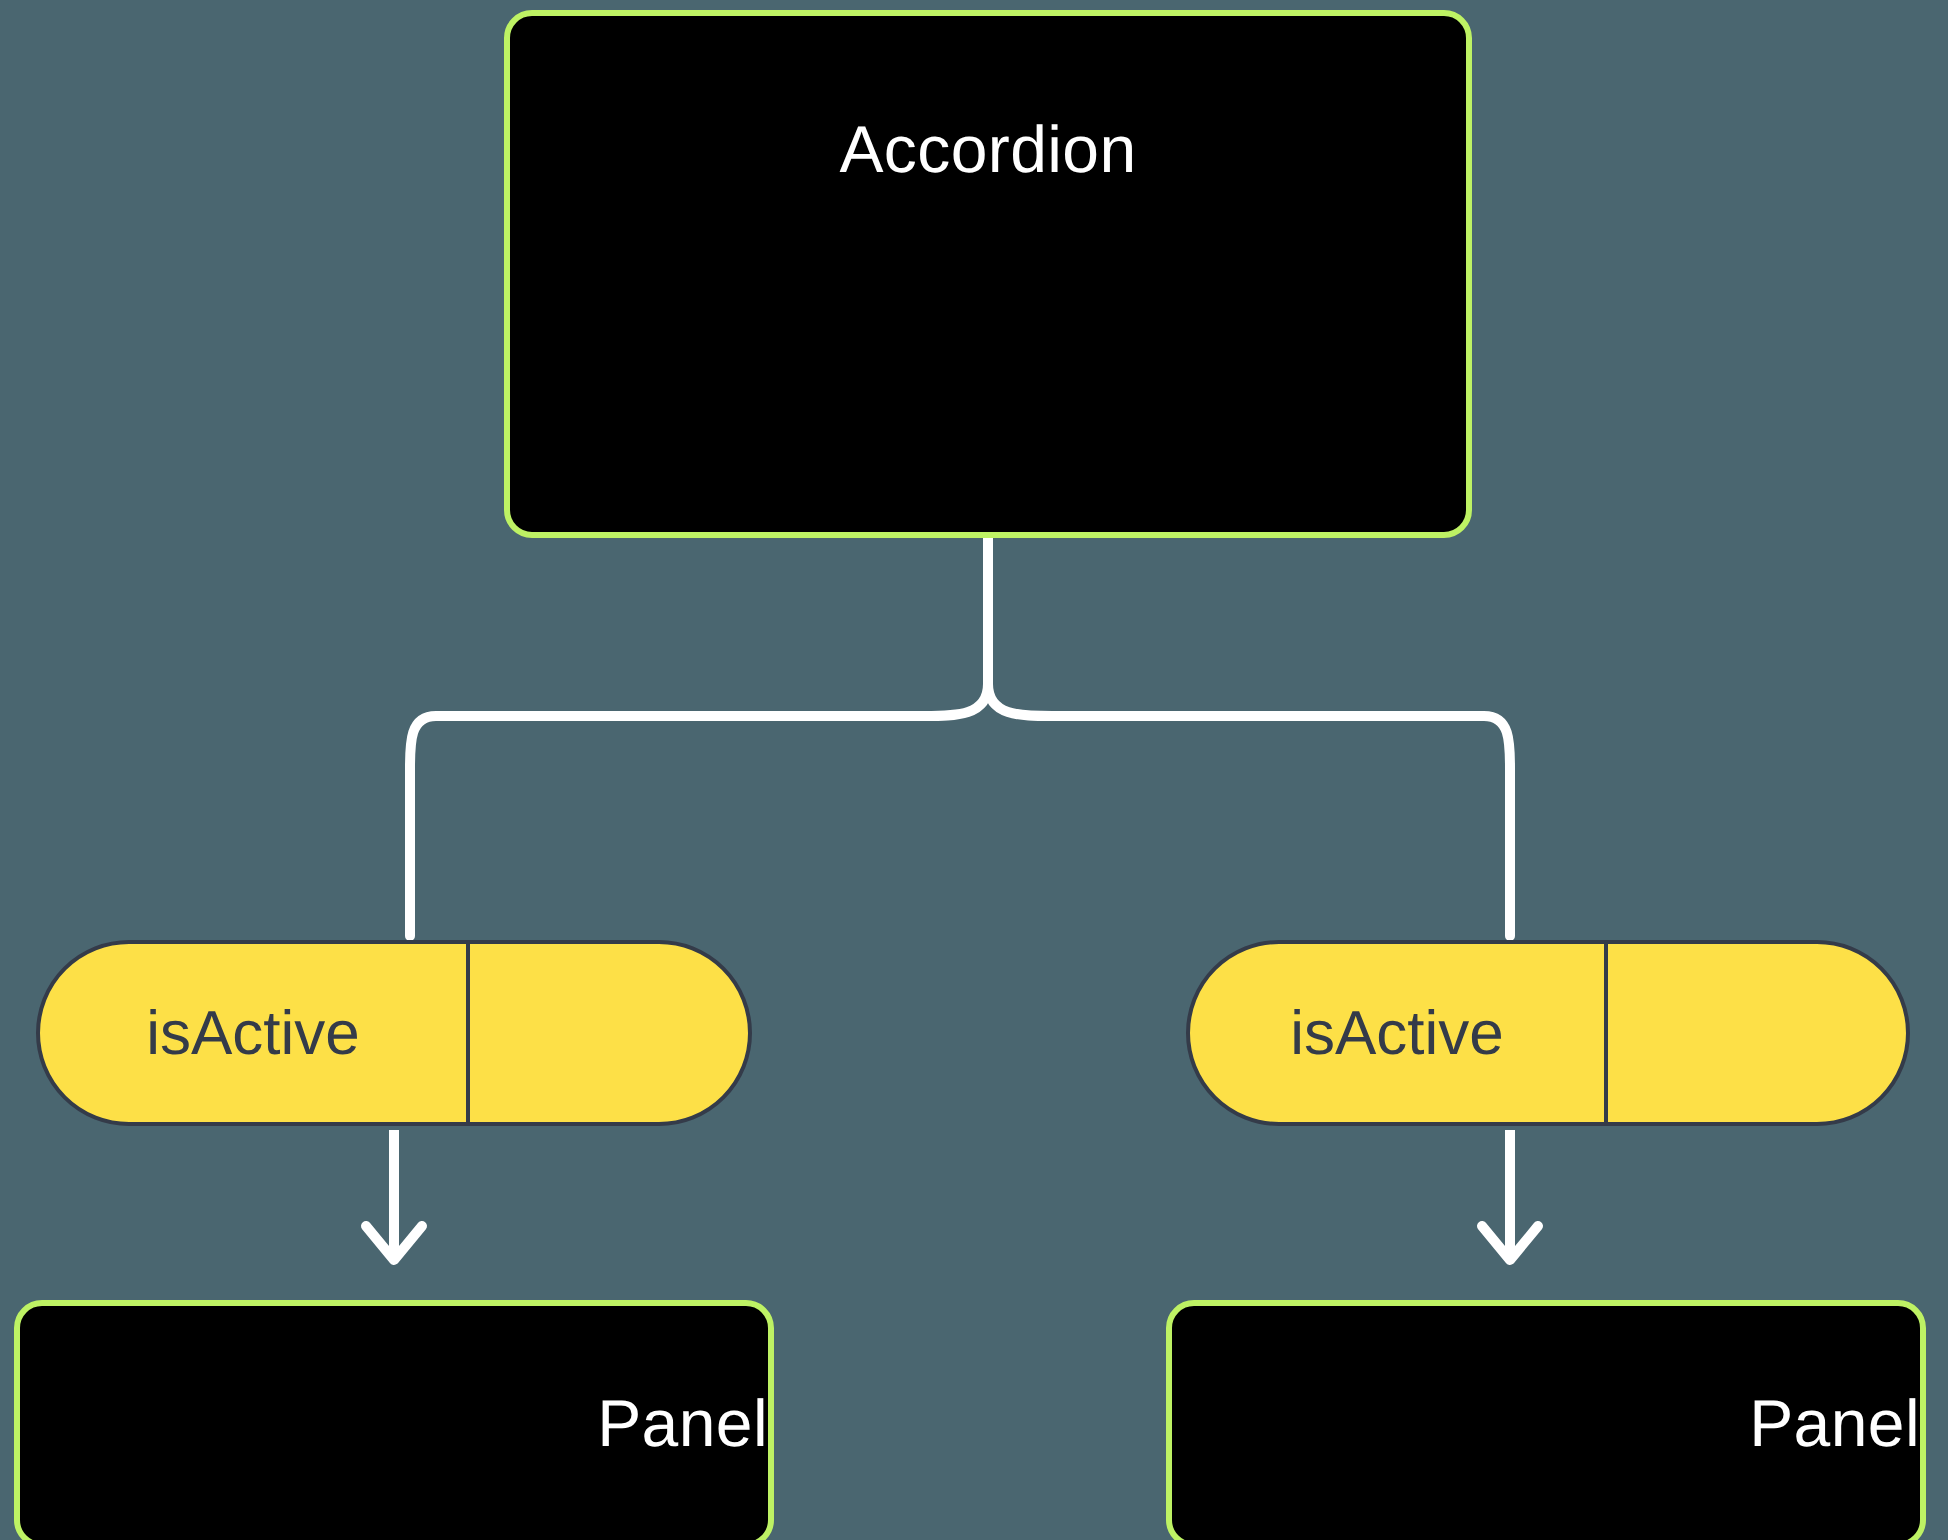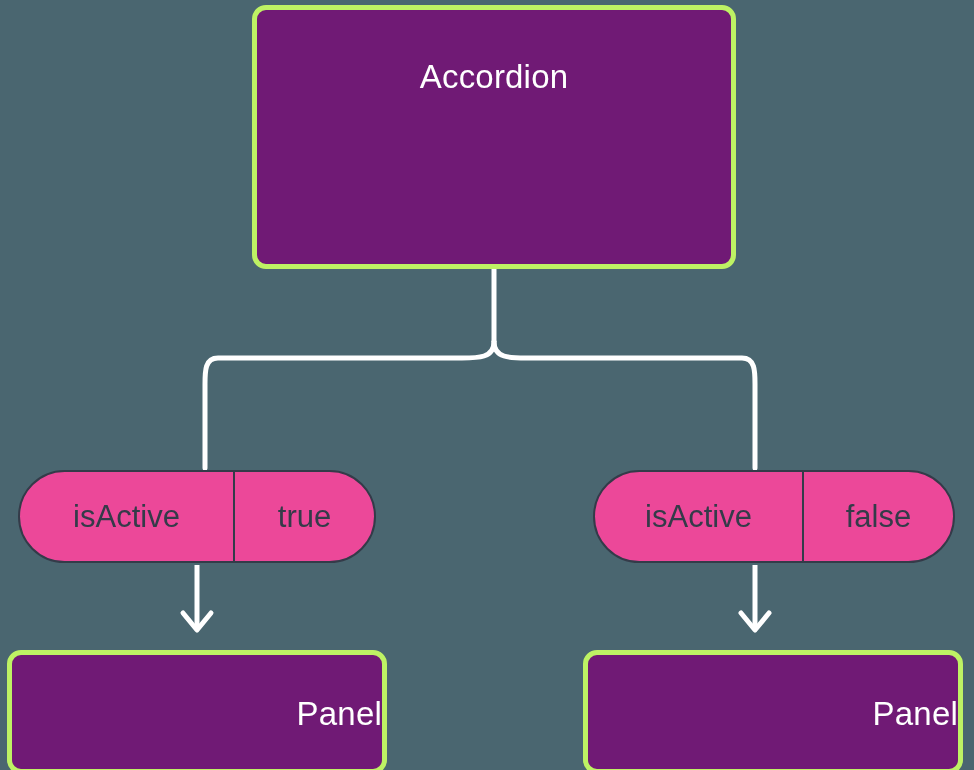--- a/index.html
+++ b/index.html
@@ -23,22 +23,22 @@
     left: 0;
     top: 0;
     width: 974px;
     height: 770px;
     pointer-events: none;
   }
 
   
   .node {
     position: absolute;
-    background: #701a75;
-    border: 5px solid #bef264;
+    background: #000000;
+    border: 3px solid #bef264;
     border-radius: 14px;
     box-sizing: border-box;
   }
   .node-title {
     color: #ffffff;
     font-size: 33px;
     font-weight: 400;
     text-align: center;
     letter-spacing: 0.2px;
     white-space: nowrap;
@@ -104,21 +104,21 @@
     justify-content: center;
     color: #8b8fee;
     font-size: 31px;
     white-space: nowrap;
   }
 
   
   .pill-filled {
     position: absolute;
     height: 93px;
-    background: #ec4899;
+    background: #fde047;
     border: 2px solid #343b49;
     border-radius: 50px;
     box-sizing: border-box;
     display: flex;
     align-items: stretch;
     overflow: hidden;
   }
   .pill-filled .pill-key,
   .pill-filled .pill-val {
     display: flex;
@@ -167,26 +167,24 @@
     <path d="M 755 565 L 755 629" fill="none" stroke="#ffffff" stroke-width="5"></path>
     <path d="M 741 613 L 755 630 L 769 613" fill="none" stroke="#ffffff" stroke-width="5" stroke-linecap="round" stroke-linejoin="round"></path>
   </svg>
 
   <div class="node" id="node-accordion">
     <div class="node-title">Accordion</div>
   </div>
 
   <div class="pill-filled" id="pill-left">
     <div class="pill-key">isActive</div>
-    <div class="pill-val">true</div>
   </div>
 
   <div class="pill-filled" id="pill-right">
     <div class="pill-key">isActive</div>
-    <div class="pill-val">false</div>
   </div>
 
   <div class="node panel-node" id="node-panel-left">
     <div class="node-title">Panel</div>
   </div>
 
   <div class="node panel-node" id="node-panel-right">
     <div class="node-title">Panel</div>
   </div>
 

